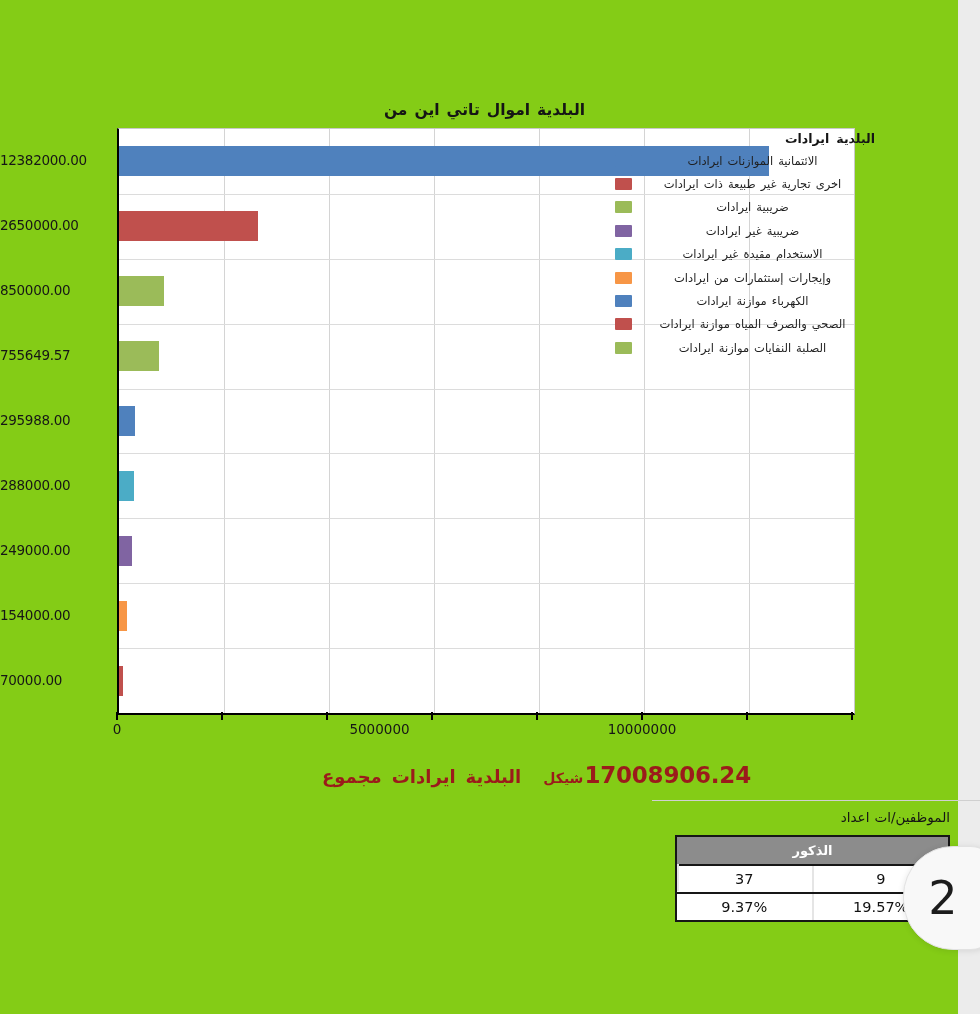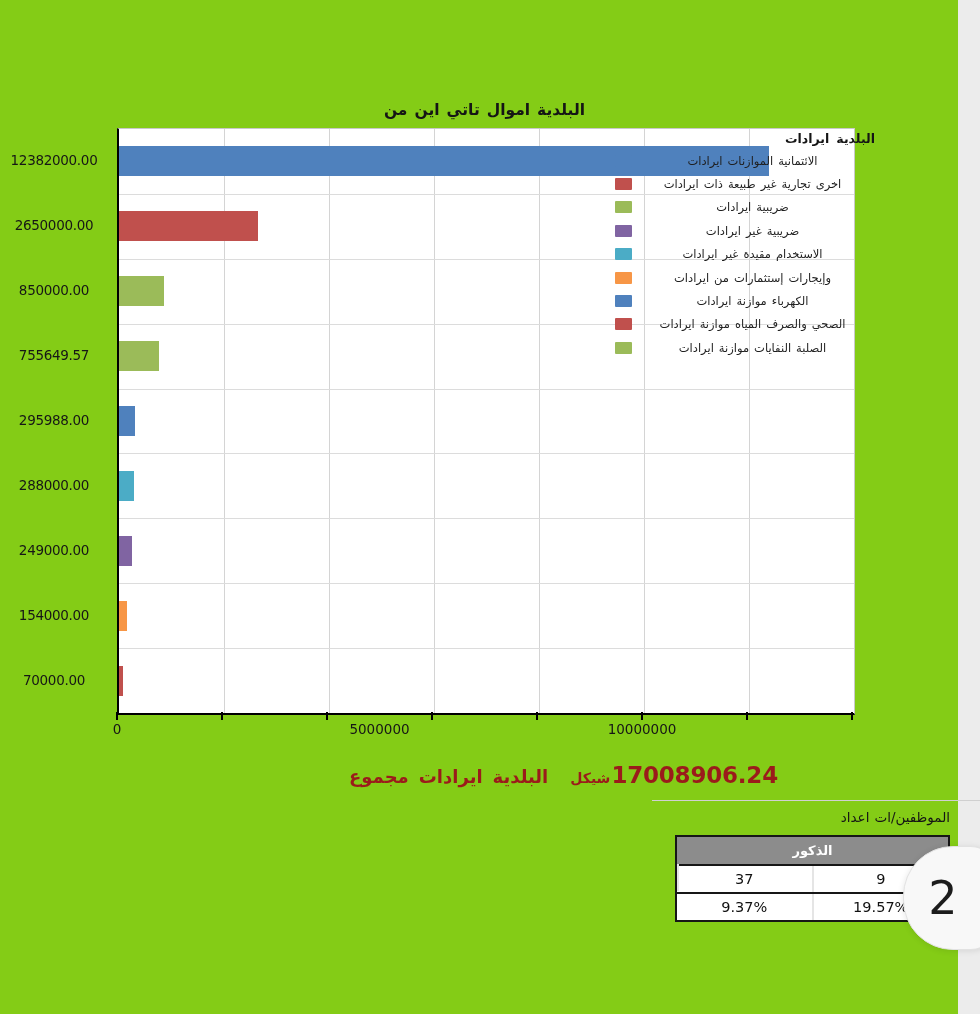--- a/index.html
+++ b/index.html
@@ -9,32 +9,32 @@
   .words{display:flex;direction:ltr;gap:7px;}
   .words span{white-space:nowrap;}
   .chart-title{position:absolute;left:117px;top:101px;width:735px;justify-content:center;
                font-weight:bold;font-size:15.5px;color:#151515;z-index:2;}
   .plot{position:absolute;left:117px;top:128px;width:735px;height:584px;background:#ffffff;
         border-left:2px solid #000;border-bottom:2px solid #000;
         border-top:1px solid #c9c9c9;border-right:1px solid #c9c9c9;z-index:1;}
   .vgrid{position:absolute;top:0;width:1px;height:584px;background:#d4d4d4;}
   .hgrid{position:absolute;left:0;width:735px;height:1px;background:#dcdcdc;}
   .bar{position:absolute;left:0;height:30px;z-index:2;}
-  .ylab{position:absolute;left:0;width:108px;height:18px;line-height:18px;text-align:center;
+  .ylab{position:absolute;left:0;width:108px;height:18px;line-height:18px;text-align:left;
         font-size:13.5px;letter-spacing:-0.3px;color:#161616;z-index:2;}
   .tick{position:absolute;top:712px;width:2px;height:8px;background:#000;z-index:2;}
   .xlab{position:absolute;top:721px;width:80px;text-align:center;font-size:13.5px;color:#161616;z-index:2;}
   .legend{position:absolute;left:612px;top:131px;width:263px;z-index:3;}
   .ltitle{justify-content:flex-end;font-weight:bold;font-size:12.5px;color:#151515;margin-bottom:3px;}
   .lrow{display:flex;align-items:center;height:23.4px;padding-left:3px;}
   .lsw{width:17px;height:12px;flex:none;border-radius:1px;}
   .ltx{flex:1;margin:0 10px 0 8px;font-size:11.5px;color:#1f1f1f;}
   .ltx .words, .ltx{justify-content:center;}
   .ltx{display:flex;gap:5px;direction:ltr;}
-  .total{position:absolute;left:349px;top:762px;display:flex;align-items:baseline;
+  .total{position:absolute;left:322px;top:762px;display:flex;align-items:baseline;
          color:#9b1b1b;font-weight:bold;z-index:2;}
   .twords{font-size:18px;gap:10px;}
   .currency{font-size:14px;margin-left:22px;white-space:nowrap;}
   .amount{font-size:23px;margin-left:1px;letter-spacing:-0.2px;white-space:nowrap;}
   .divider{position:absolute;left:652px;top:800px;width:328px;height:1px;background:#d0d0d0;z-index:1;}
   .emp-heading{position:absolute;right:30px;top:809px;font-weight:normal;font-size:13.5px;
                color:#151515;gap:5px;z-index:2;}
   .emp-table{position:absolute;left:675px;top:835px;width:275px;border:2px solid #161616;
              background:#fff;z-index:2;box-sizing:border-box;}
   .emp-hrow{display:flex;height:27px;background:#8c8c8c;flex-direction:column;}

